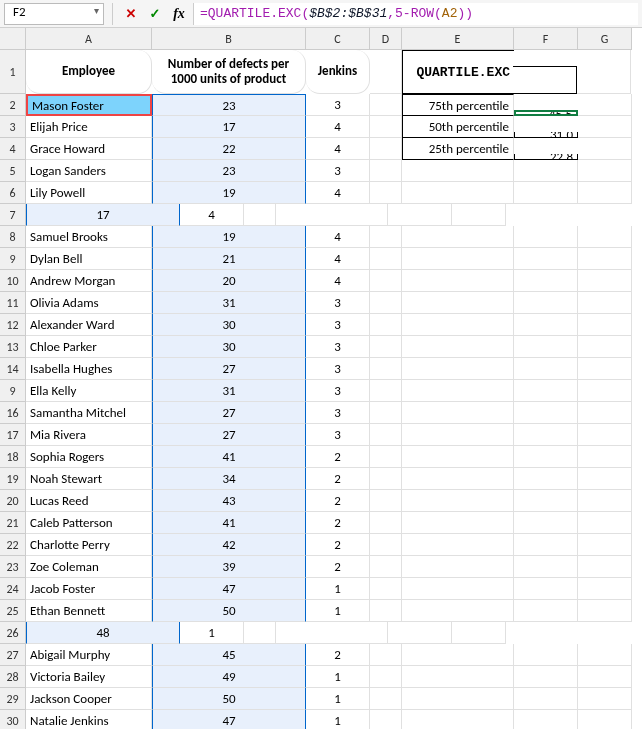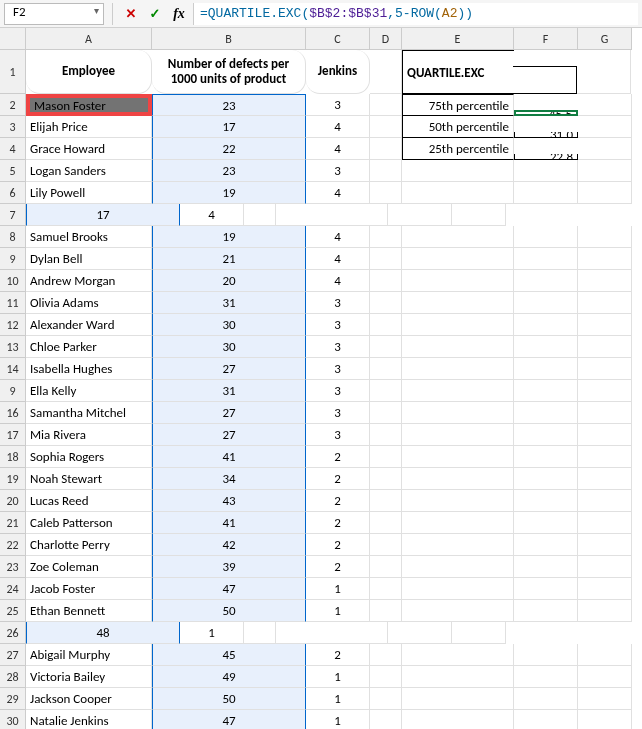--- a/index.html
+++ b/index.html
@@ -44,22 +44,22 @@
     flex:1;
     height:22px;
     border-left:1px solid #ccc;
     background:#fff;
     padding: 2px 6px;
     font-family: Consolas, "Courier New", monospace;
     font-size: 13px;
     display:flex;align-items:center;
     white-space: pre;
   }
-  .tok-fn { color:#0369a1; }
-  .tok-abs { color:#4c1d95; }
+  .tok-fn { color:#a21caf; }
+  .tok-abs { color:#0f172a;font-style:italic; }
   .tok-rel { color:#a16207; }
   .corner {
     width:26px; height:28px;
     border-right:1px solid #ccc;
     border-bottom:1px solid #ccc;
     background:#f0f0f0;
   }
   .col-h {
     height:22px;
     border-right:1px solid #ccc;
@@ -95,21 +95,21 @@
   .wrap { white-space:normal; line-height:1.15;border-radius:14px; }
 
   .wA { width:126px; }
   .wB { width:154px; }
   .wC { width:64px; }
   .wD { width:32px; }
   .wE { width:112px; }
   .wF { width:64px; }
   .wG { width:54px; }
 
-  .sel-A2 { background:#737373; border:4px solid #ef4444; }
+  .sel-A2 { background:#7dd3fc; border:2px solid #ef4444; }
   .sel-B { background:#e8f0fc; }
   .b-outline-top { border-top:1px solid #000; }
   .b-outline-bot { border-bottom:1px solid #000; }
   .b-outline-left { border-left:1px solid #000; }
   .b-outline-right { border-right:1px solid #000;margin-top:16px; }
   .thick-green { border:2px solid #107c41 !important; }
   .blue-box-top { border-top:1.5px solid #0066cc; }
   .blue-box-left { border-left:1.5px solid #0066cc; }
   .blue-box-right { border-right:1.5px solid #0066cc; }
 </style>
@@ -142,21 +142,21 @@
     <div class="col-h wG">G</div>
   </div>
 
   <div class="row tall">
     <div class="row-h" style="height:44px">1</div>
     <div class="cell wA bold center wrap">Employee</div>
     <div class="cell wB bold center wrap">Number of defects per 1000 units of product</div>
     <div class="cell wC bold center wrap">Jenkins</div>
     <div class="cell wD"></div>
     <div class="cell bold center b-outline-top b-outline-left b-outline-bot" style="width: 112px; overflow: visible; border-right: none;">
-        <div style="width: 176px; text-align: left; position: relative;">QUARTILE.EXC</div>
+        <div style="width: 176px; text-align: right; position: relative; font-family: Liberation Mono, monospace;">QUARTILE.EXC</div>
       </div>
     <div class="cell bold center b-outline-top b-outline-right b-outline-bot" style="width:64px;margin-left:-1px;justify-content:flex-start"></div>
     <div class="cell wG"></div>
   </div>
 
   <div id="data-rows">
       <div class="row">
         <div class="row-h">2</div>
         <div class="cell wA sel-A2">Mason Foster</div>
         <div class="cell wB center sel-B blue-box-left blue-box-right blue-box-top">23</div>

